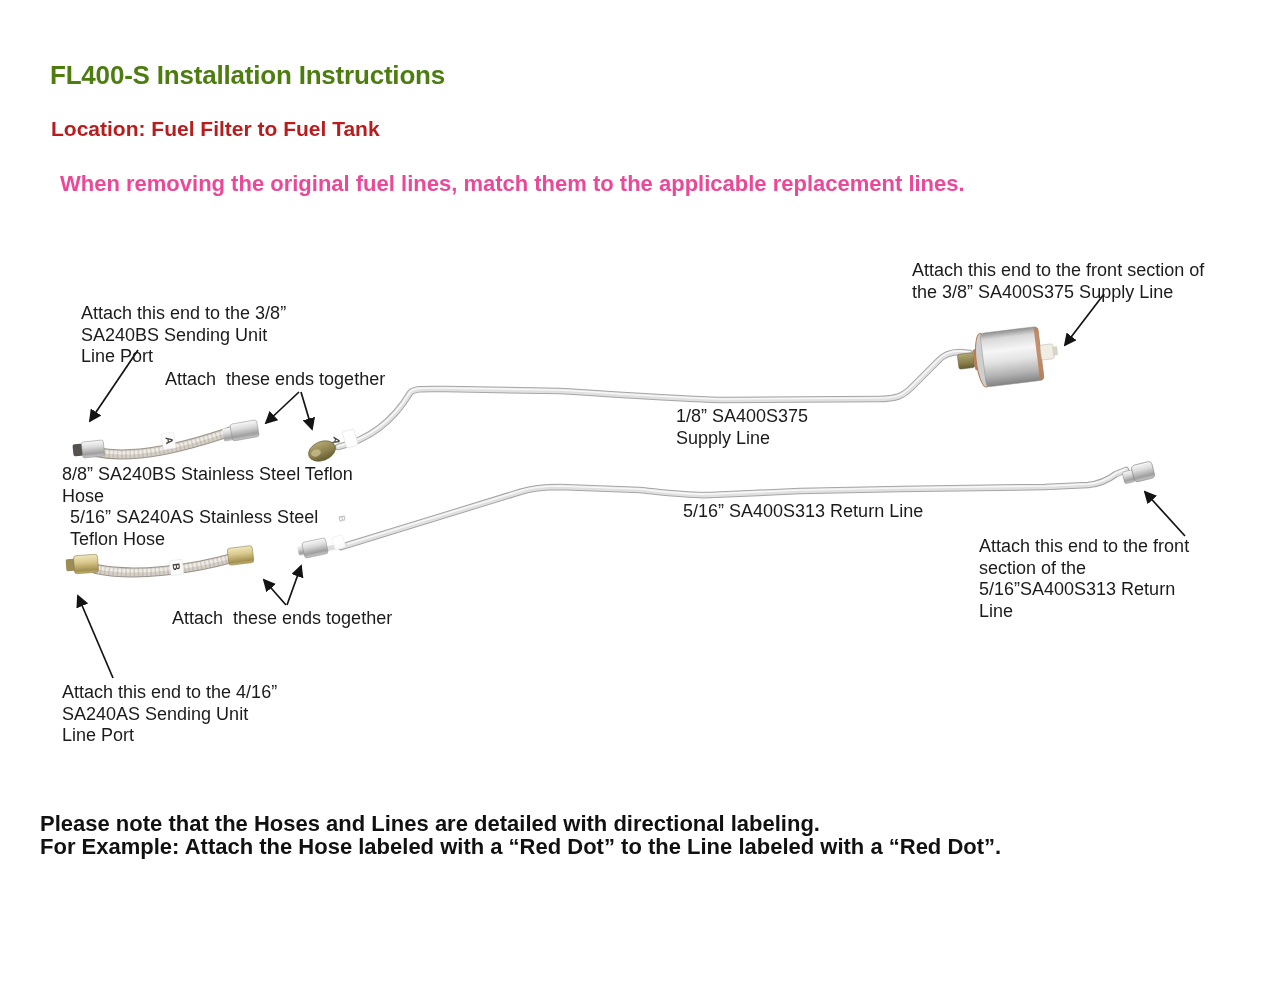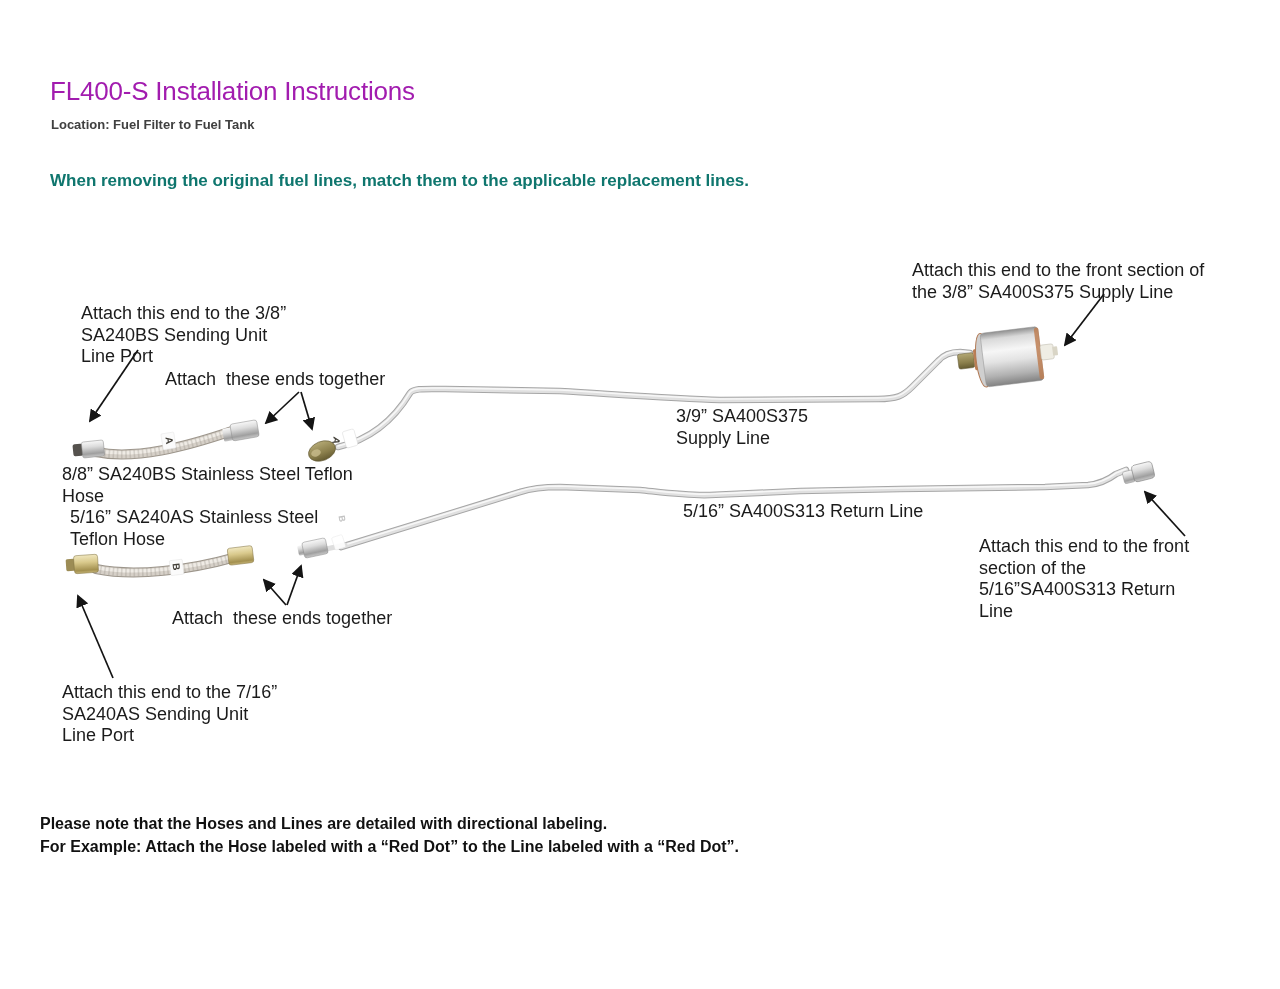--- a/index.html
+++ b/index.html
@@ -1,27 +1,27 @@
 <!DOCTYPE html>
 <html><head>
 <meta charset="utf-8">
 <style>
   html,body{margin:0;padding:0;background:#ffffff;}
   .page{position:relative;width:1280px;height:989px;background:#ffffff;overflow:hidden;
         font-family:"Liberation Sans",sans-serif;color:#1b1b1b;}
   .diag-svg{position:absolute;left:0;top:0;width:1280px;height:989px;}
 
-  .title{position:absolute;left:50px;top:76px;font-size:26px;font-weight:400;
-         letter-spacing:-0.2px;color:#a21caf;}
-  .loc{position:absolute;left:51px;top:117px;font-size:13px;font-weight:700;color:#404040;}
-  .intro{position:absolute;left:50px;top:171px;font-size:17px;font-weight:700;color:#0f766e;}
+  .title{position:absolute;left:50px;top:60px;font-size:26px;font-weight:700;
+         letter-spacing:-0.2px;color:#4d7c0f;}
+  .loc{position:absolute;left:51px;top:117px;font-size:21px;font-weight:700;color:#b91c1c;}
+  .intro{position:absolute;left:60px;top:171px;font-size:22px;font-weight:700;color:#ec4899;}
 
   .ann{position:absolute;font-size:18px;line-height:21.5px;color:#1b1b1b;white-space:pre-wrap;}
 
-  .note{position:absolute;left:40px;top:812px;font-size:16px;line-height:23px;
+  .note{position:absolute;left:40px;top:812px;font-size:22px;line-height:23px;
         font-weight:700;color:#111;}
 
   
   .tube-out{fill:none;stroke:#a6a6a6;stroke-width:6.6;stroke-linecap:round;stroke-linejoin:round;}
   .tube-in{fill:none;stroke:#e0e0e0;stroke-width:4.6;stroke-linecap:round;stroke-linejoin:round;}
   .tube-hi{fill:none;stroke:#f7f7f7;stroke-width:1.6;stroke-linecap:round;stroke-linejoin:round;}
 
   .braid-out{fill:none;stroke:#9d968c;stroke-width:10;stroke-linecap:round;}
   .braid-in{fill:none;stroke:#d6d0c8;stroke-width:8;stroke-linecap:round;}
   .braid-hi{fill:none;stroke:#efebe5;stroke-width:3.4;stroke-linecap:round;}
@@ -149,25 +149,25 @@
   </svg>
 
   <div class="title">FL400-S Installation Instructions</div>
   <div class="loc">Location: Fuel Filter to Fuel Tank</div>
   <div class="intro">When removing the original fuel lines, match them to the applicable replacement lines.</div>
 
   <div class="ann" style="left:912px;top:260px;width:308px;">Attach this end to the front section of the 3/8” SA400S375 Supply Line</div>
   <div class="ann" style="left:60px;top:303px;width:222px;margin-left:21px;">Attach this end to the 3/8” SA240BS Sending Unit Line Port</div>
   <div class="ann" style="left:165px;top:369px;width:230px;">Attach  these ends together</div>
   <div class="ann" style="left:62px;top:464px;width:330px;">8/8” SA240BS Stainless Steel Teflon Hose</div>
-  <div class="ann" style="left:676px;top:406px;width:176px;">3/9” SA400S375 Supply Line</div>
+  <div class="ann" style="left:676px;top:406px;width:176px;">1/8” SA400S375 Supply Line</div>
   <div class="ann" style="left:70px;top:507px;width:286px;">5/16” SA240AS Stainless Steel Teflon Hose</div>
   <div class="ann" style="left:683px;top:501px;width:260px;">5/16” SA400S313 Return Line</div>
   <div class="ann" style="left:172px;top:608px;width:230px;">Attach  these ends together</div>
   <div class="ann" style="left:979px;top:536px;width:228px;">Attach this end to the front section of the 5/16”SA400S313 Return Line</div>
-  <div class="ann" style="left:62px;top:682px;width:224px;">Attach this end to the 7/16” SA240AS Sending Unit Line Port</div>
+  <div class="ann" style="left:62px;top:682px;width:224px;">Attach this end to the 4/16” SA240AS Sending Unit Line Port</div>
 
   <div class="note">
     <div>Please note that the Hoses and Lines are detailed with directional labeling.</div>
     <div>For Example: Attach the Hose labeled with a “Red Dot” to the Line labeled with a “Red Dot”.</div>
   </div>
 
 </div>
 
 </body></html>

